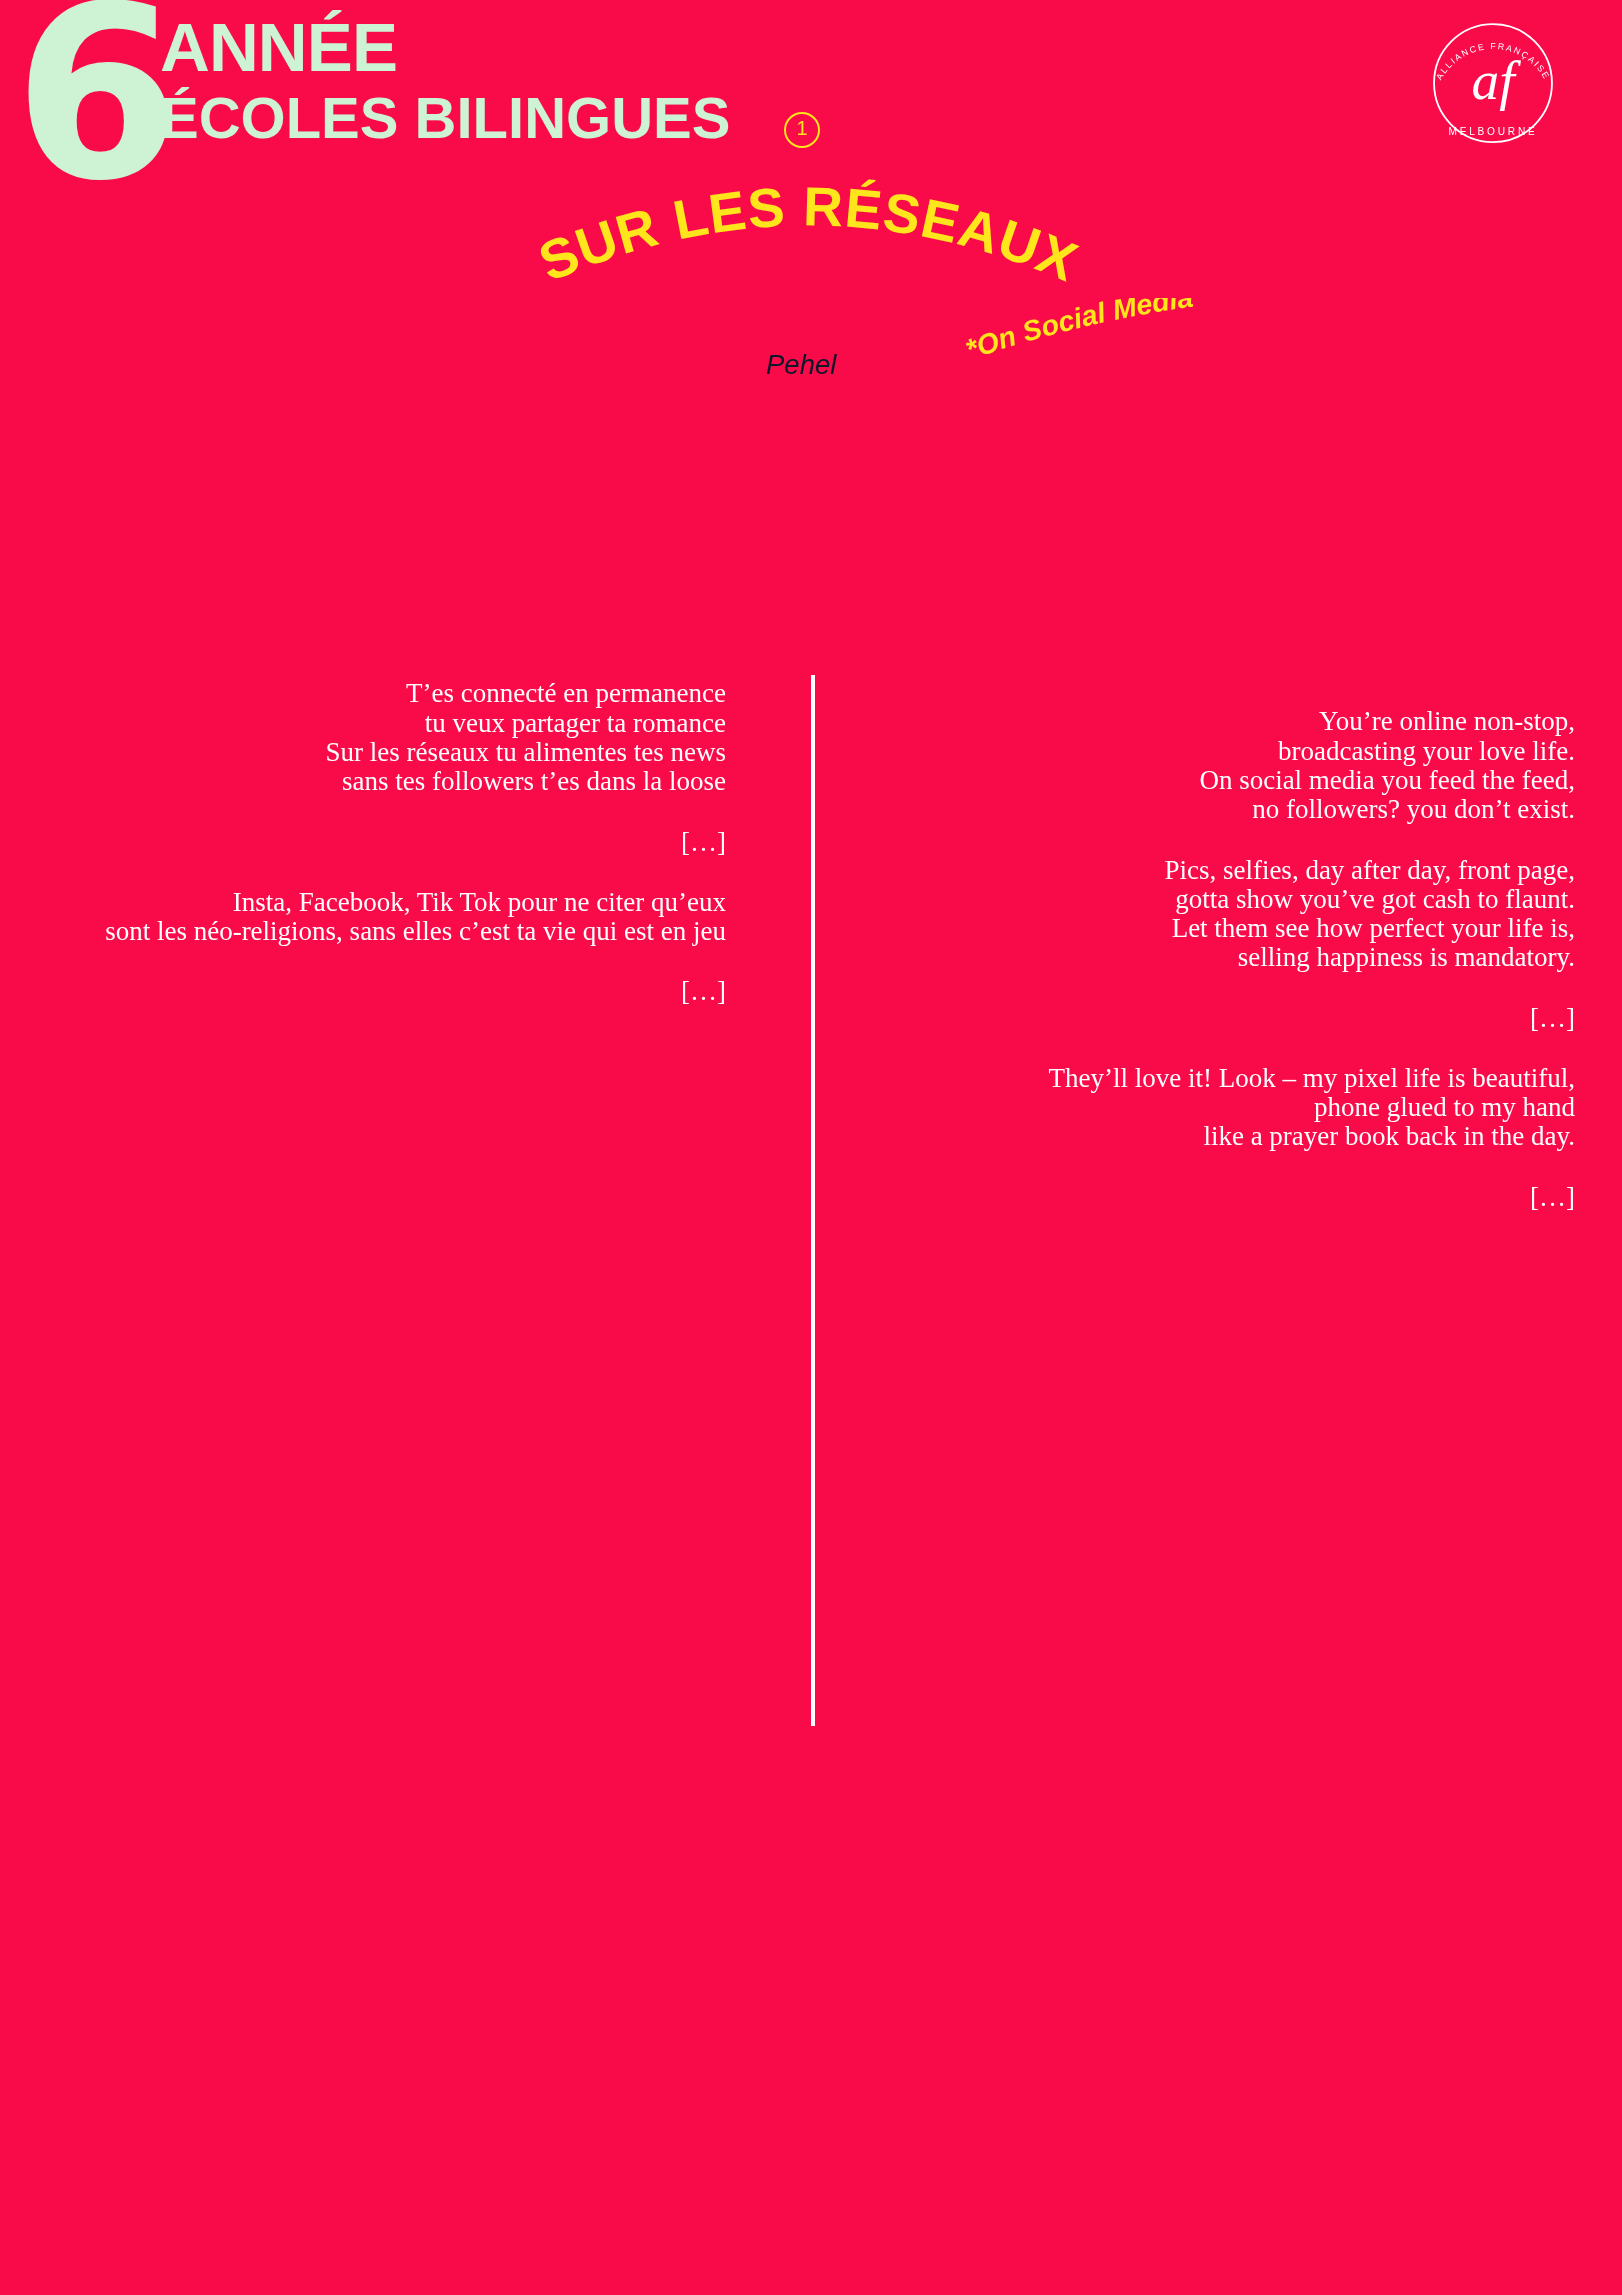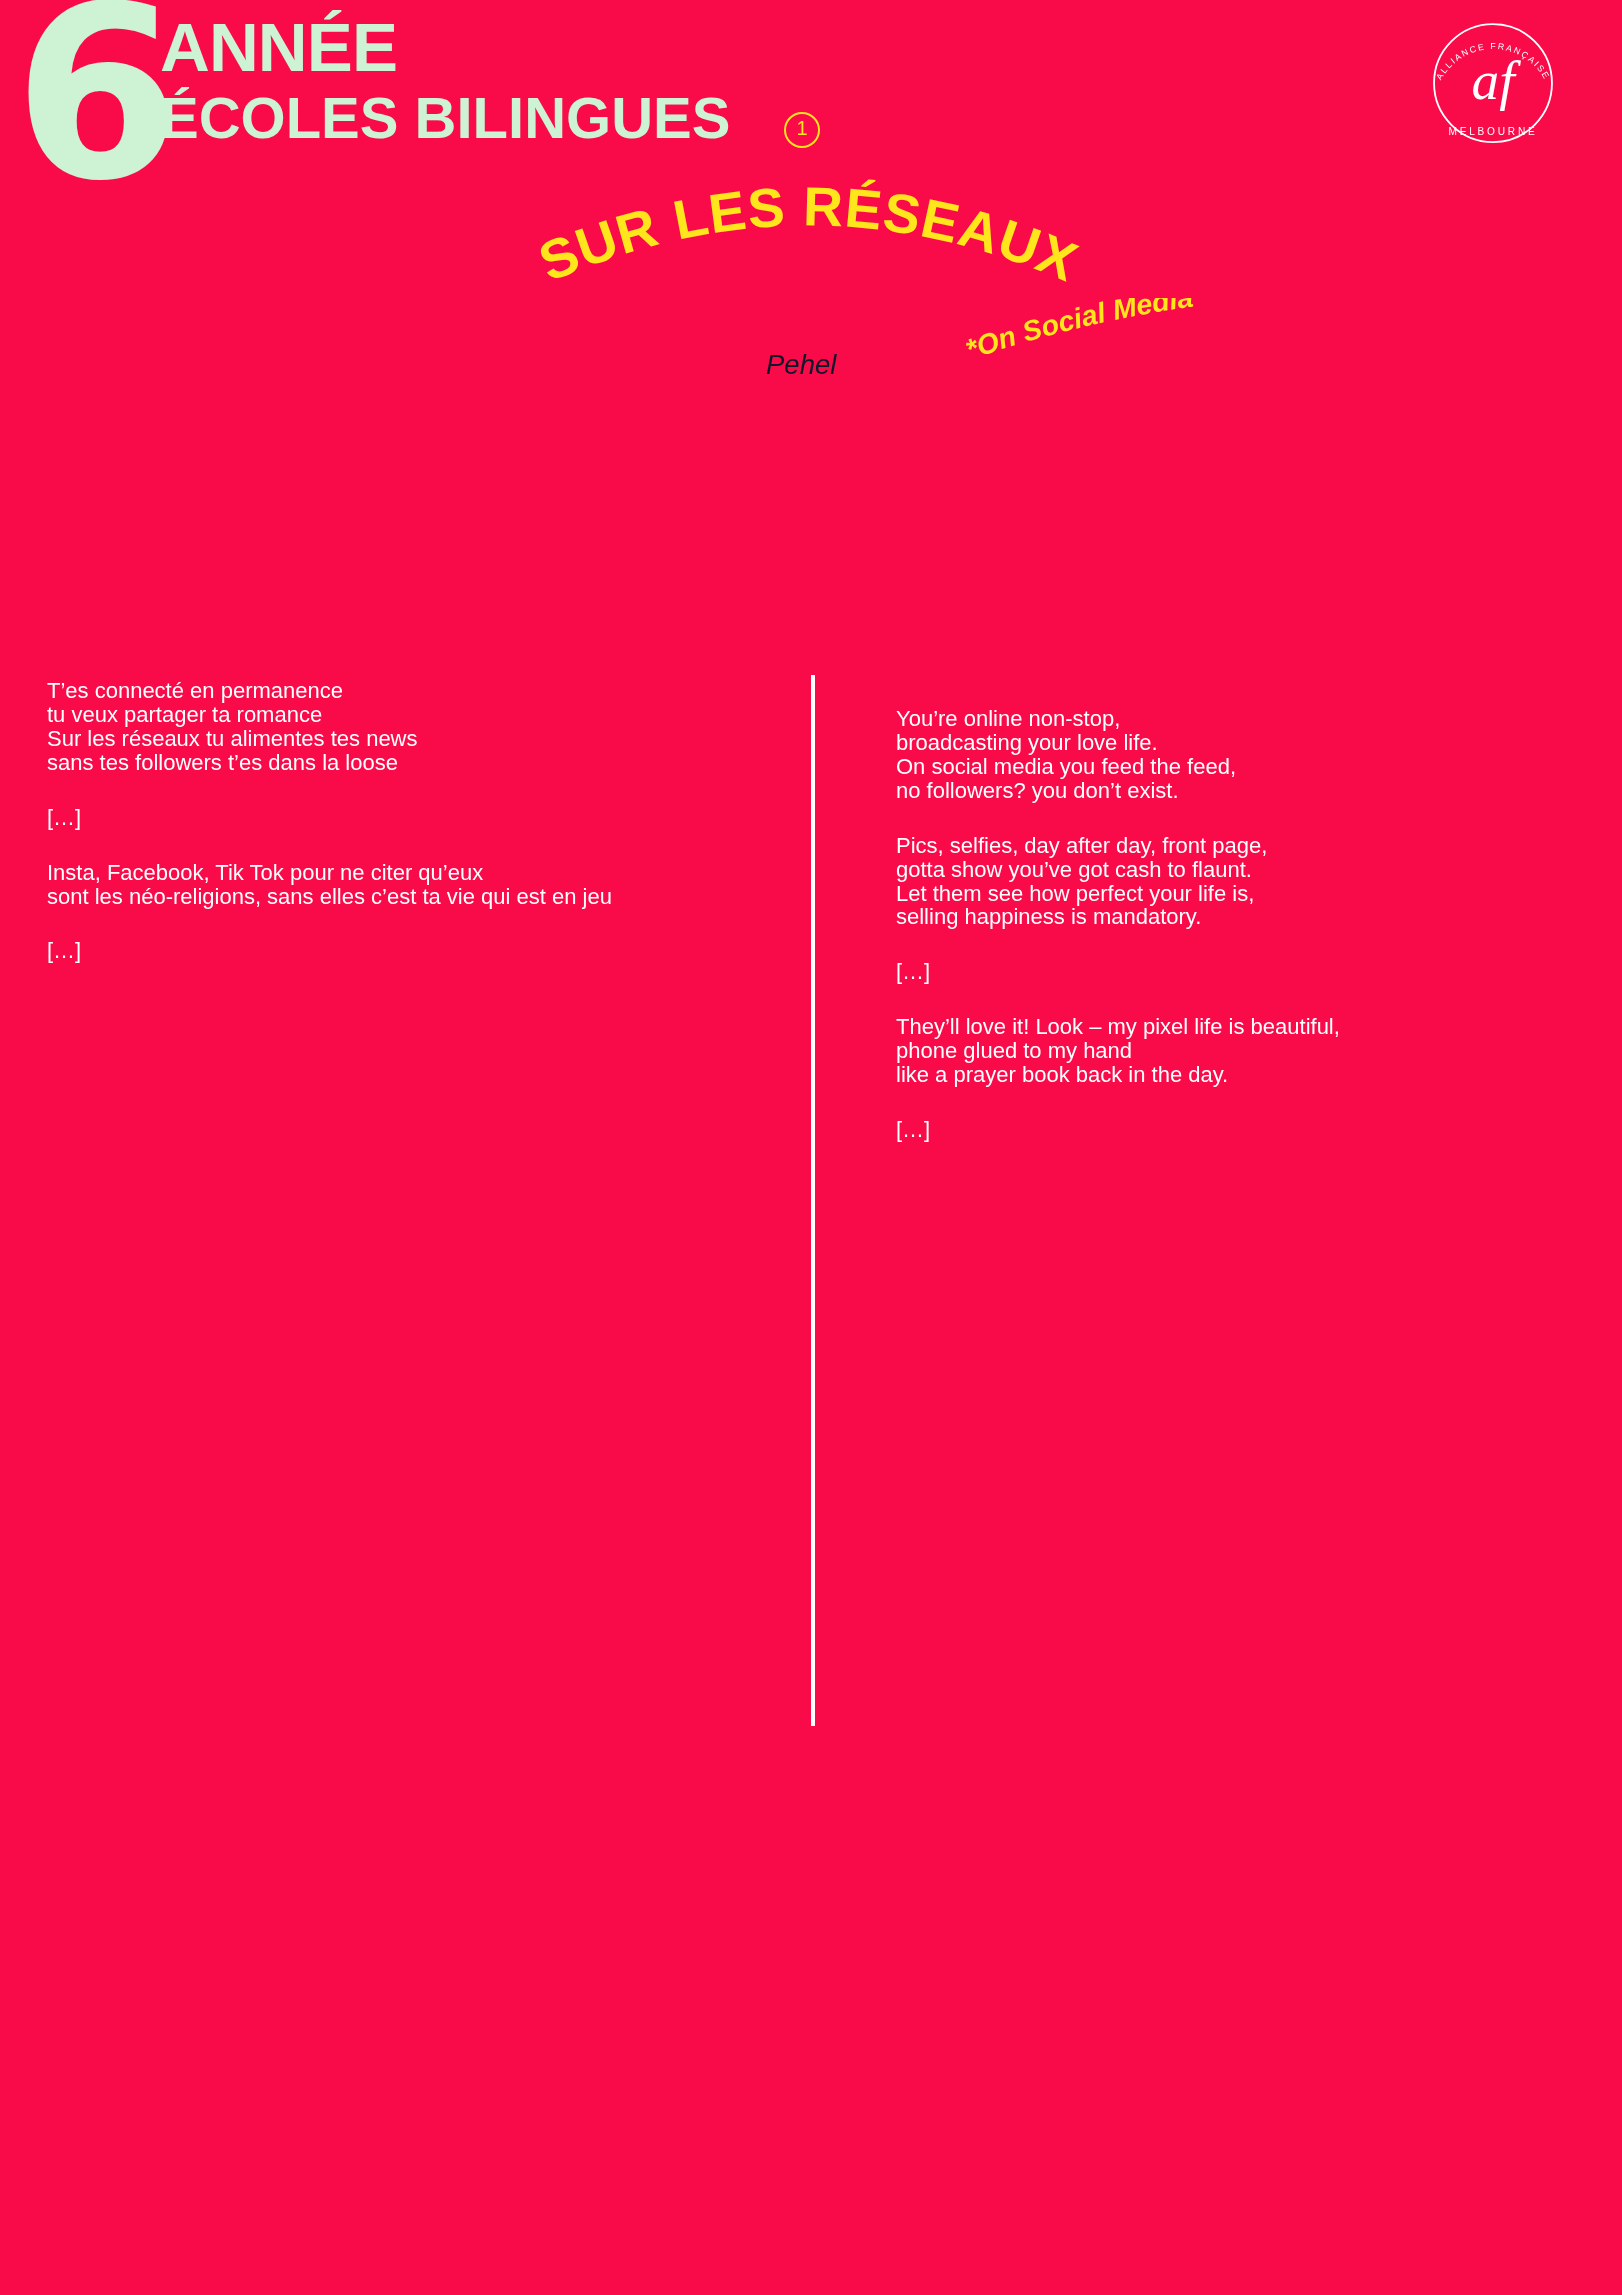--- a/index.html
+++ b/index.html
@@ -140,24 +140,24 @@
     left: 811px;
     top: 13.8px;
     width: 4.1px;
     height: 1051px;
     background: #ffffff;
   }
   .column {
     position: absolute;
     top: 18.4px;
     width: 679px;
-    text-align: left;
-    font-size: 22px;
+    text-align: right;
+    font-size: 27px;
     line-height: 1.085;
-    font-family: Liberation Sans, sans-serif;
+    font-family: Liberation Serif, serif;
     font-weight: 400;
     color: #ffffff;
   }
   #col-fr { left: 47px; }
   #col-en { left: 896px; margin-top: 28px; }
 
   .stanza { margin: 0 0 31px 0; white-space: pre-line; }
   .stanza.sep { margin: 0 0 31px 0; }
 </style>
 </head>

